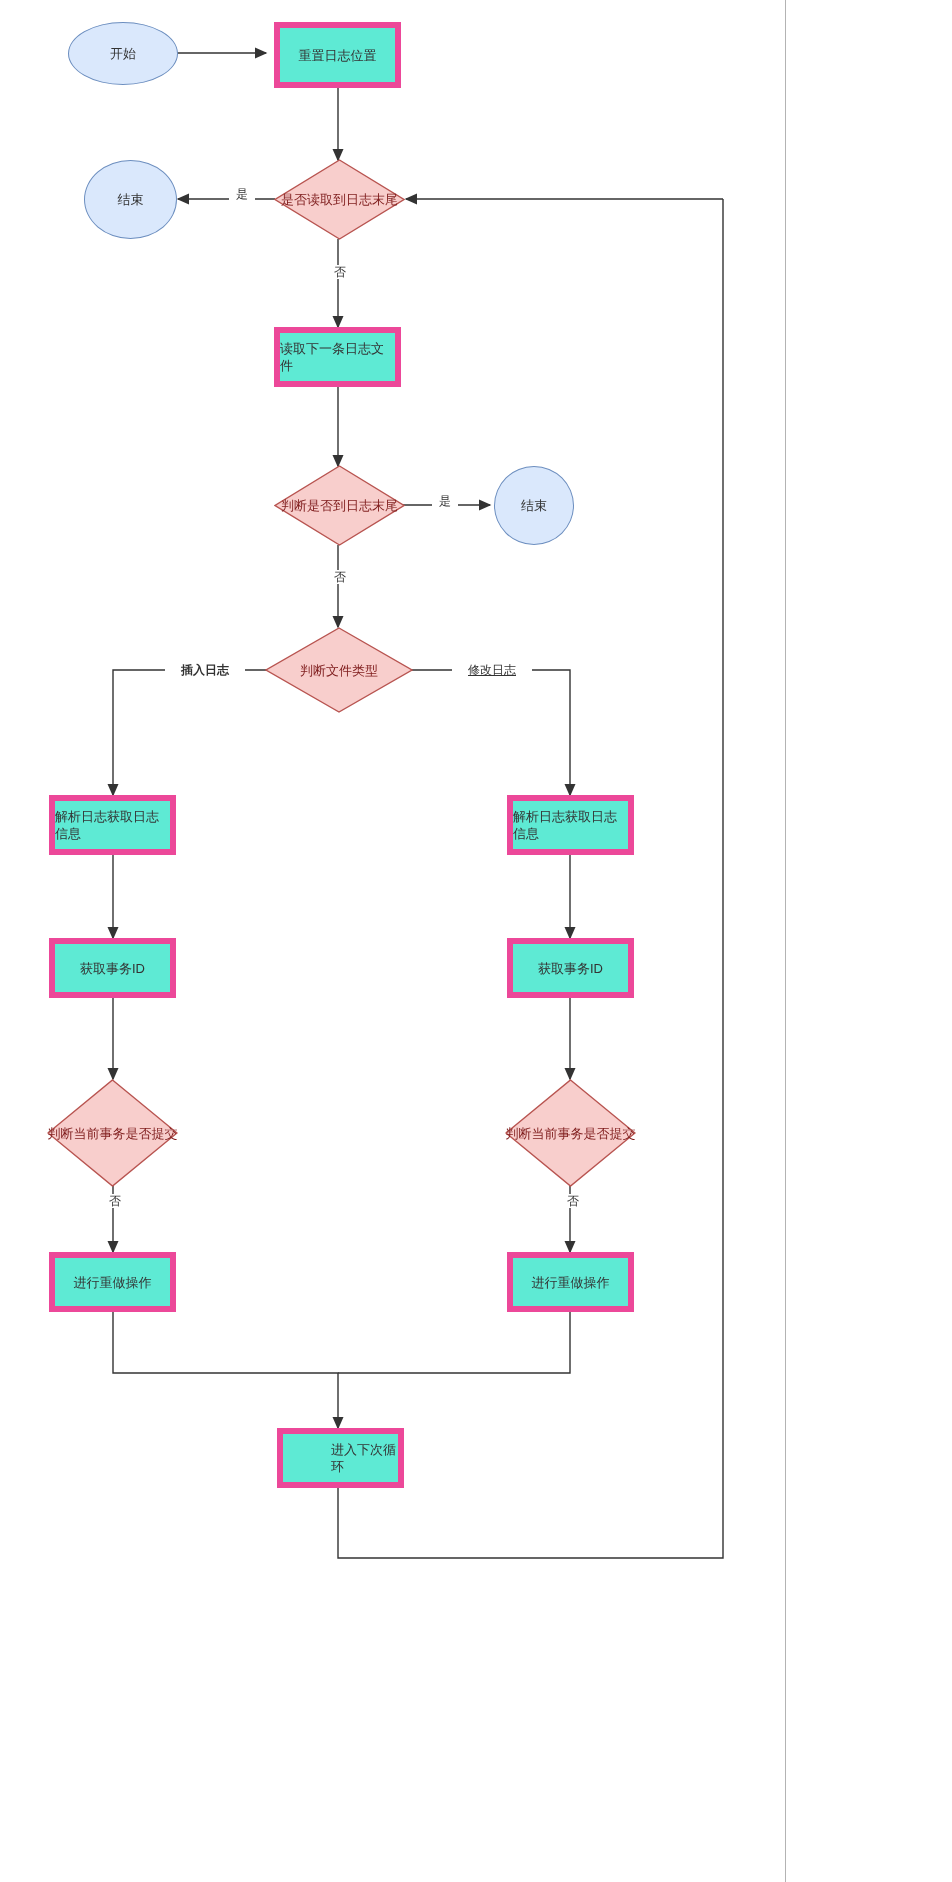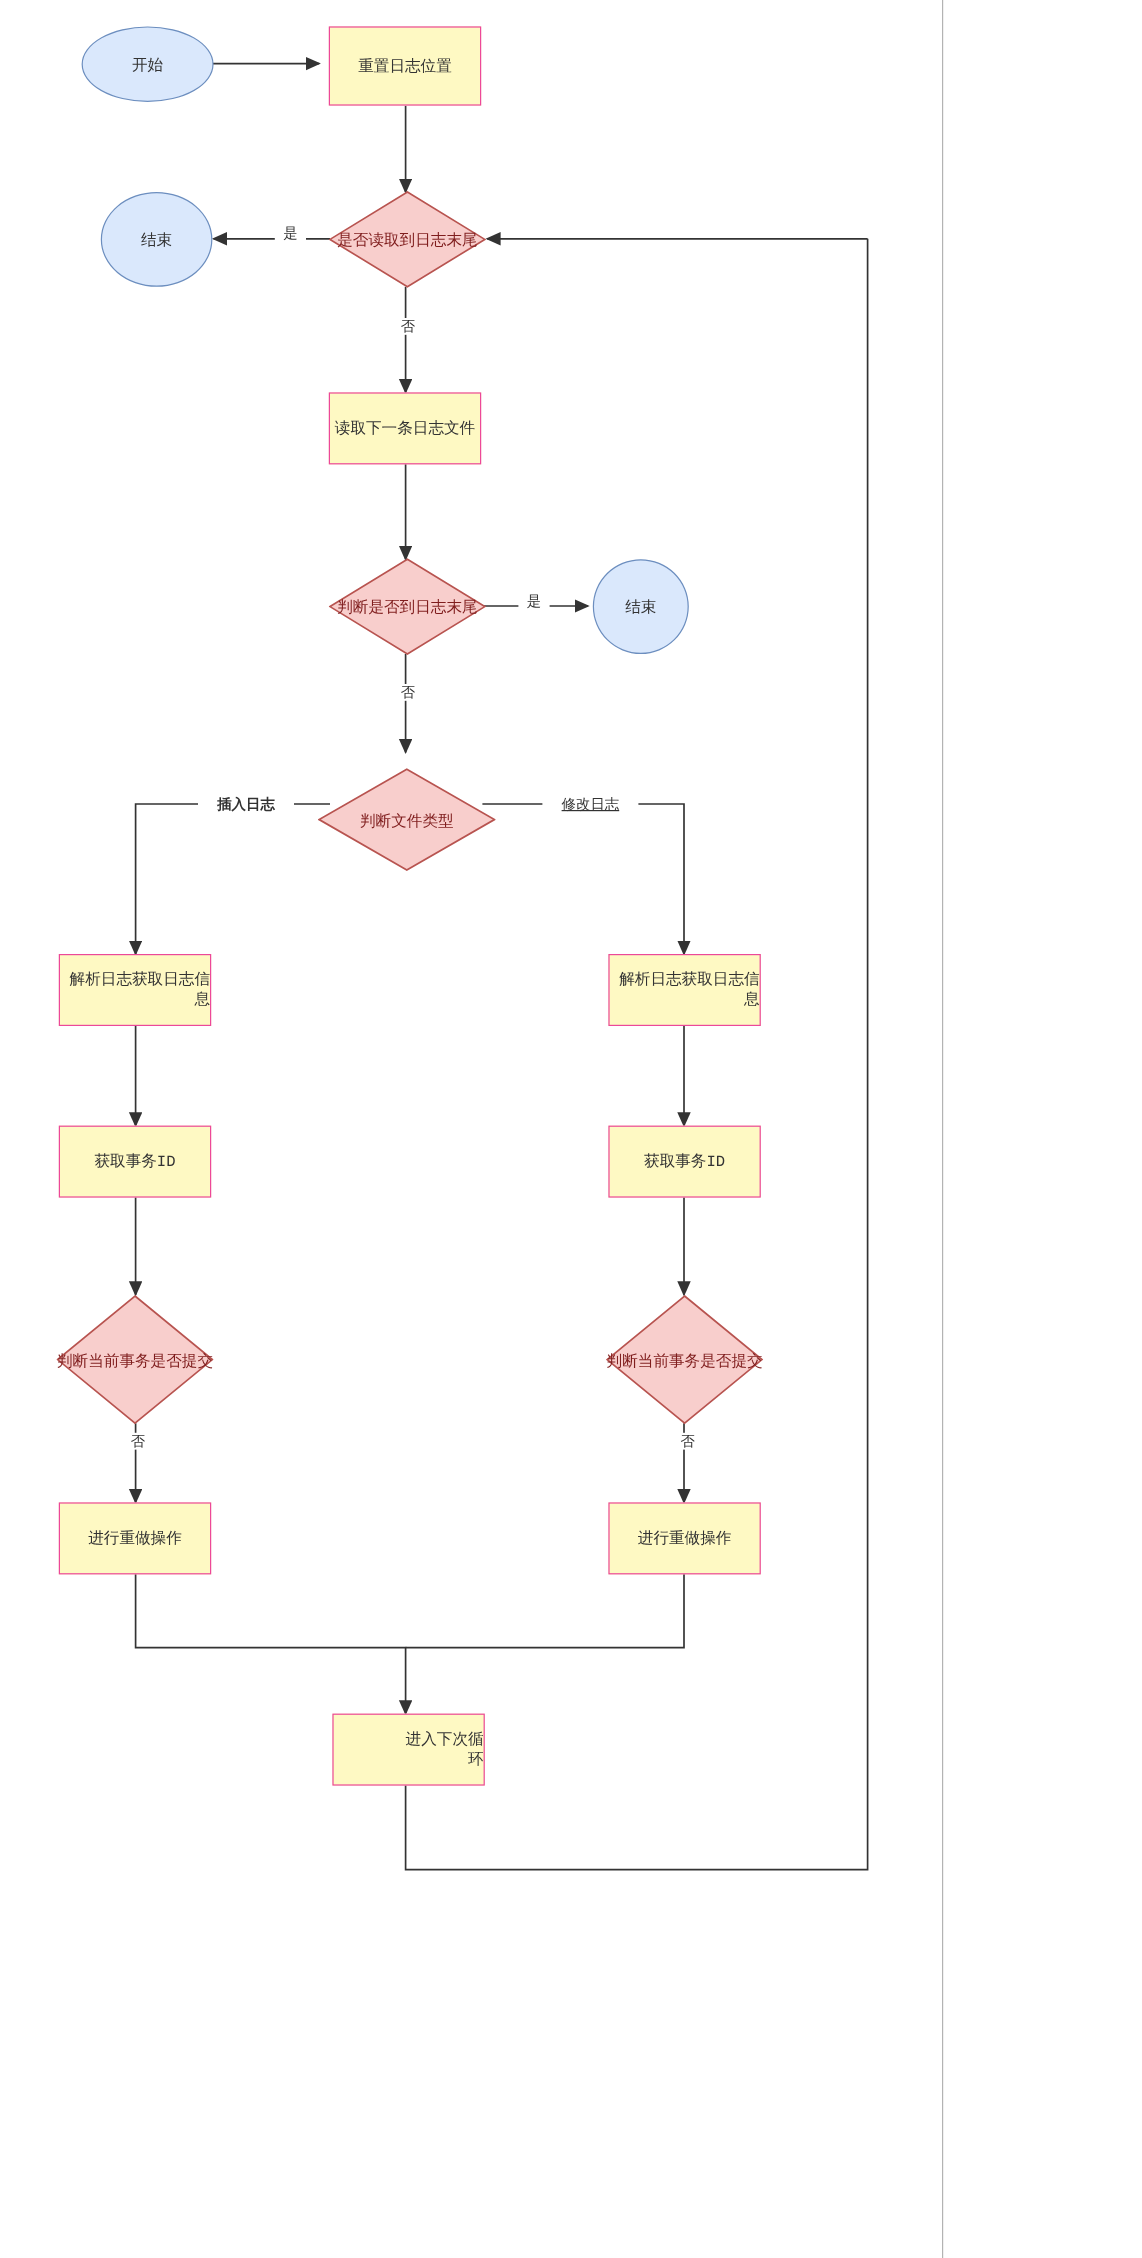--- a/index.html
+++ b/index.html
@@ -1,19 +1,19 @@
 <!DOCTYPE html>
 <html><head>
 <meta charset="utf-8">
 <style>
   html,body{margin:0;padding:0;background:#ffffff;}
   body{font-family:"Liberation Sans","DejaVu Sans",sans-serif;}
   #canvas{position:relative;width:952px;height:1882px;background:#ffffff;overflow:hidden;}
-  .node{position:absolute;box-sizing:border-box;display:flex;align-items:center;justify-content:center;text-align:right;color:#333333;font-size:13px;line-height:17px;}
-  .proc{background:#fef9c3;border:1px solid #ec4899;font-family:Liberation Mono, monospace;}
+  .node{position:absolute;box-sizing:border-box;display:flex;align-items:center;justify-content:center;text-align:left;color:#333333;font-size:13px;line-height:17px;}
+  .proc{background:#5eead4;border:6px solid #ec4899;}
   .term{background:#dae8fc;border:1px solid #6c8ebf;border-radius:50%;}
   .diamond-wrap{position:absolute;}
   .diamond-wrap svg{position:absolute;left:0;top:0;}
   .diamond-label{position:absolute;left:0;top:0;width:100%;height:100%;display:flex;align-items:center;justify-content:center;text-align:center;color:#7f1d1d;font-size:13px;line-height:17px;pointer-events:none;}
   .edge-label{position:absolute;background:#ffffff;color:#333333;font-size:12px;line-height:14px;padding:0 2px;text-align:center;}
   #wires{position:absolute;left:0;top:0;width:952px;height:1882px;}
   .divider{position:absolute;top:0;width:1px;height:1882px;background:#b3b3b3;}
 </style>
 </head>
 <body>
@@ -97,21 +97,21 @@
     <svg width="131" height="81" viewBox="0 0 131 81">
       <polygon points="65.5,1 130,40.5 65.5,80 1,40.5" fill="#f8cecc" stroke="#b85450" stroke-width="1.4"></polygon>
     </svg>
     <div class="diamond-label">判断是否到日志末尾</div>
   </div>
 
   <div class="node term" style="left:494px;top:466px;width:80px;height:79px;">
     <span>结束</span>
   </div>
 
-  <div class="diamond-wrap" style="left:265px;top:640px;width:148px;height:86px;">
+  <div class="diamond-wrap" style="left:265px;top:627px;width:148px;height:86px;">
     <svg width="148" height="86" viewBox="0 0 148 86">
       <polygon points="74,1 147,43 74,85 1,43" fill="#f8cecc" stroke="#b85450" stroke-width="1.4"></polygon>
     </svg>
     <div class="diamond-label">判断文件类型</div>
   </div>
 
   <div class="node proc" style="left:49px;top:795px;width:127px;height:60px;">
     <span>解析日志获取日志信息</span>
   </div>
 

